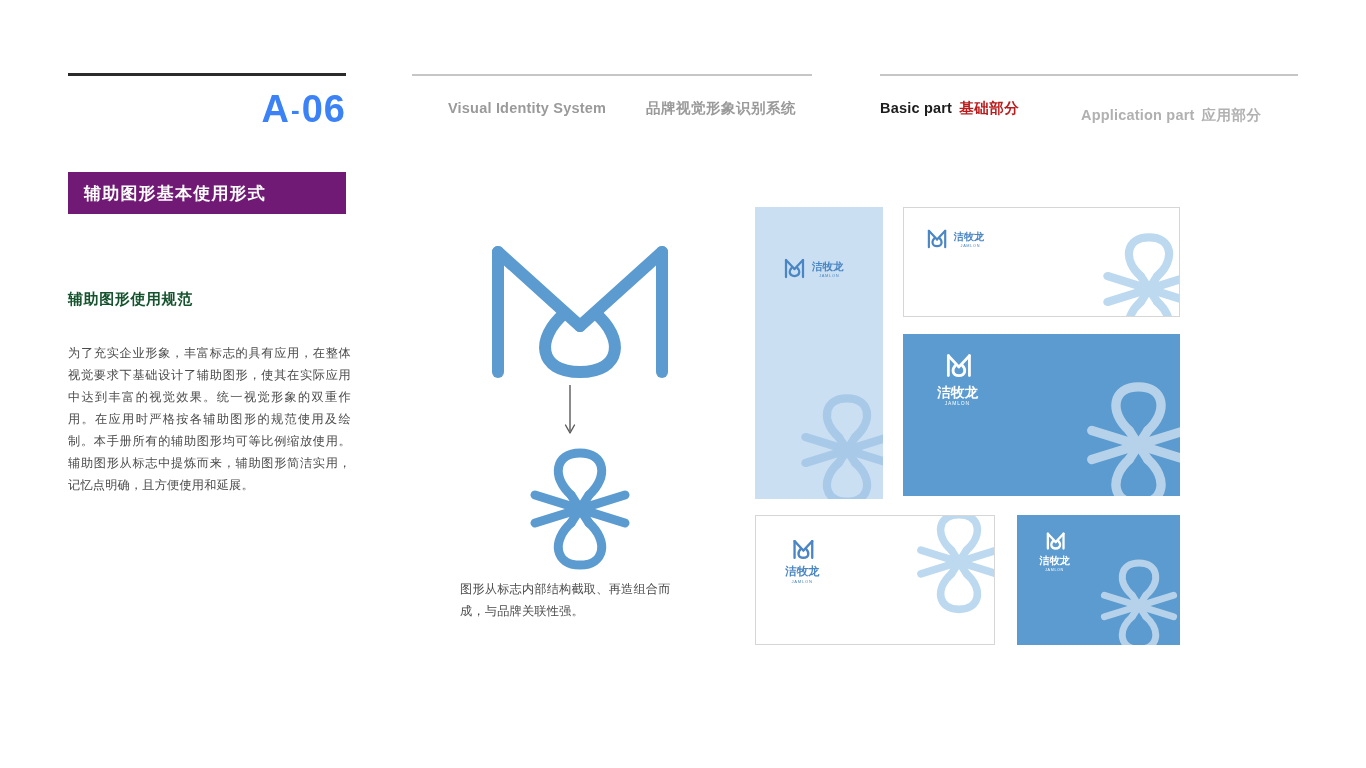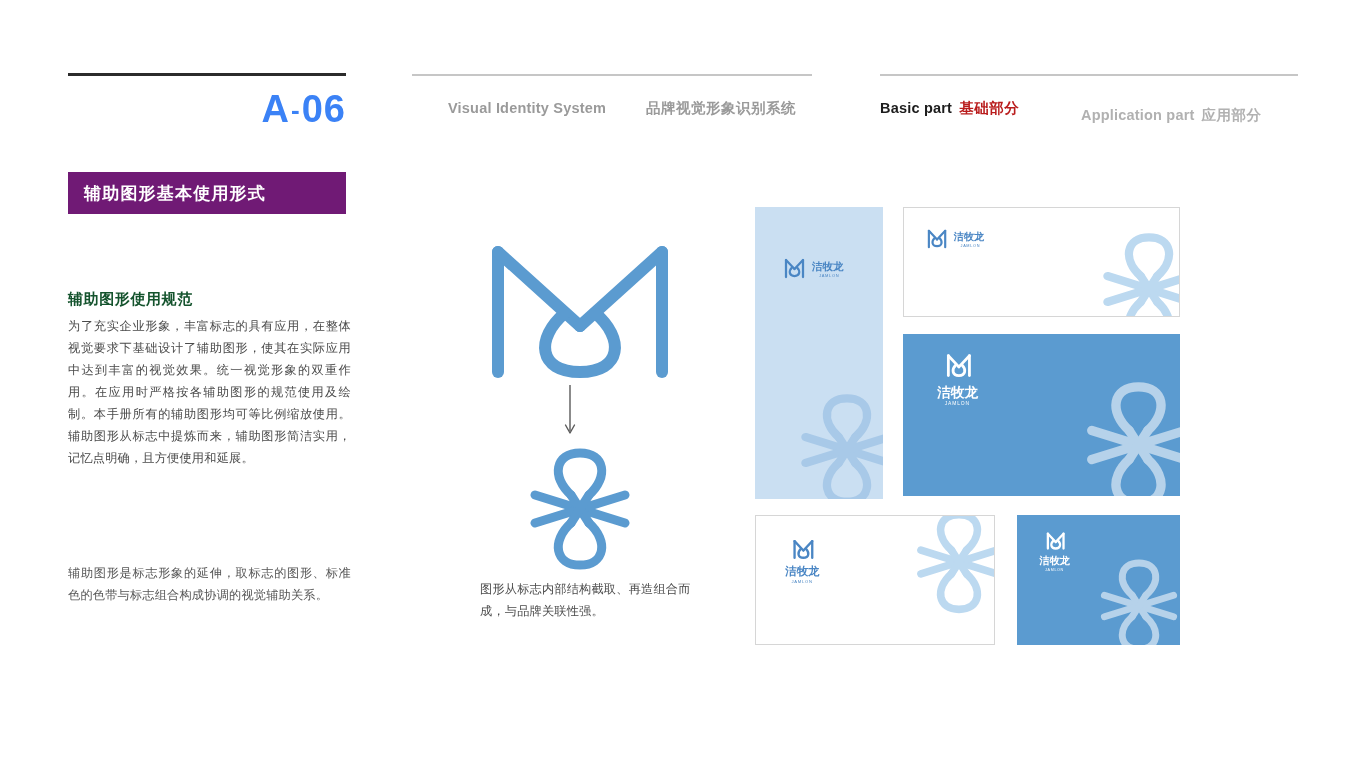--- a/index.html
+++ b/index.html
@@ -45,37 +45,37 @@
   }
   .banner-text{
     color:#ffffff;font-size:17px;font-weight:bold;letter-spacing:1.2px;
   }
 
   .sec-title{
     position:absolute;left:68px;top:290px;
     font-size:15px;font-weight:bold;color:#14532d;letter-spacing:.6px;
   }
   .body-text{
-    position:absolute;left:68px;top:315px;width:283px;
+    position:absolute;left:68px;top:342px;width:283px;
     font-size:12.2px;line-height:22px;color:#4a4a4a;
     text-align:justify;letter-spacing:.2px;
   }
   .body-text-2{
     position:absolute;left:68px;top:562px;width:283px;
     font-size:12.2px;line-height:22px;color:#555555;
     text-align:justify;letter-spacing:.2px;
   }
 
   
   .center-stage{position:absolute;left:455px;top:230px;width:250px;height:420px;}
   .mark-big{position:absolute;left:25px;top:0;}
   .arrow{position:absolute;left:105px;top:155px;}
   .aux-big{position:absolute;left:60px;top:215px;}
   .center-caption{
-    position:absolute;left:25px;top:348px;width:215px;
+    position:absolute;left:5px;top:348px;width:215px;
     font-size:12.2px;line-height:22px;color:#4a4a4a;letter-spacing:.2px;
   }
 
   
   .mockups{position:absolute;left:755px;top:207px;width:450px;height:440px;}
   .mk{position:absolute;overflow:hidden;box-sizing:border-box;padding-left:42px;}
   .mk-lightblue{background:#cadff2;}
   .mk-white{background:#ffffff;border:1px solid #d6d6d6;}
   .mk-blue{background:#5b9bd0;}
 
@@ -114,21 +114,20 @@
   <div class="nav nav-app">
     <span class="nav-en">Application part</span><span class="nav-cn">应用部分</span>
   </div>
 
   <div class="banner">
     <span class="banner-text">辅助图形基本使用形式</span>
   </div>
 
   <div class="sec-title">辅助图形使用规范</div>
   <div class="body-text">为了充实企业形象，丰富标志的具有应用，在整体视觉要求下基础设计了辅助图形，使其在实际应用中达到丰富的视觉效果。统一视觉形象的双重作用。在应用时严格按各辅助图形的规范使用及绘制。本手册所有的辅助图形均可等比例缩放使用。辅助图形从标志中提炼而来，辅助图形简洁实用，记忆点明确，且方便使用和延展。</div>
-  <div class="body-text-2">辅助图形是标志形象的延伸，取标志的图形、标准色的色带与标志组合构成协调的视觉辅助关系。</div>
 
   <div class="center-stage">
 
     <div class="mark-big">
       <svg width="200" height="150" viewBox="0 0 200 150">
         <g fill="none" stroke="#5b9bd0" stroke-width="12" stroke-linecap="round" stroke-linejoin="round">
 
           <path d="M18 142 L18 22"></path>
 
           <path d="M182 142 L182 22"></path>

